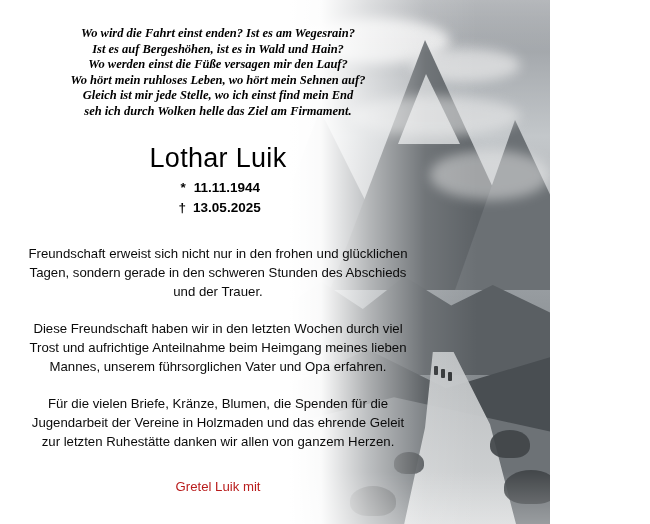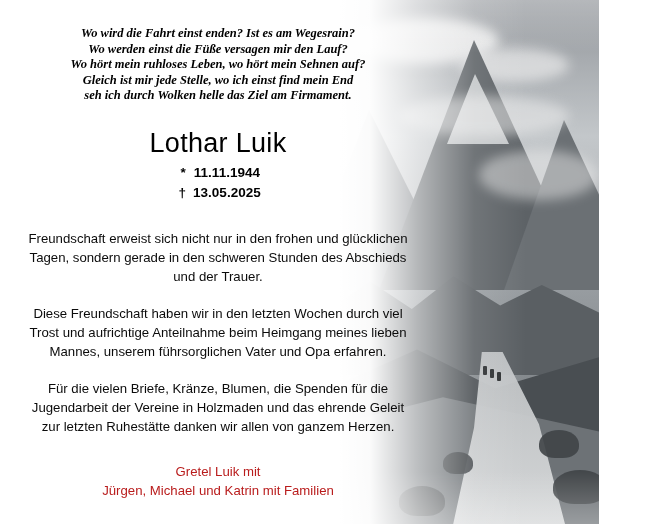--- a/index.html
+++ b/index.html
@@ -5,21 +5,21 @@
   html, body {
     margin: 0;
     padding: 0;
     background: #ffffff;
   }
   body {
     font-family: "Liberation Sans", sans-serif;
   }
   #notice {
     position: relative;
-    width: 599px;
+    width: 550px;
     height: 524px;
     overflow: hidden;
     background: #ffffff;
     box-sizing: border-box;
   }
   
   .photo {
     position: absolute;
     top: 0;
     right: 0;
@@ -256,20 +256,21 @@
     <div class="bush b3"></div>
     <div class="bush b4"></div>
     <div class="photo-vignette"></div>
     <div class="photo-fade"></div>
   </div>
 
   <div class="content">
 
     <div class="poem">
       <div>Wo wird die Fahrt einst enden? Ist es am Wegesrain?</div>
+      <div>Ist es auf Bergeshöhen, ist es in Wald und Hain?</div>
       <div>Wo werden einst die Füße versagen mir den Lauf?</div>
       <div>Wo hört mein ruhloses Leben, wo hört mein Sehnen auf?</div>
       <div>Gleich ist mir jede Stelle, wo ich einst find mein End</div>
       <div>seh ich durch Wolken helle das Ziel am Firmament.</div>
     </div>
 
     <div class="name">Lothar Luik</div>
 
     <div class="dates">
       <div>
@@ -281,17 +282,16 @@
         <span>13.05.2025</span>
       </div>
     </div>
 
     <p class="body-para first">Freundschaft erweist sich nicht nur in den frohen und glücklichen Tagen, sondern gerade in den schweren Stunden des Abschieds und der Trauer.</p>
     <p class="body-para">Diese Freundschaft haben wir in den letzten Wochen durch viel Trost und aufrichtige Anteilnahme beim Heimgang meines lieben Mannes, unserem führsorglichen Vater und Opa erfahren.</p>
     <p class="body-para">Für die vielen Briefe, Kränze, Blumen, die Spenden für die Jugendarbeit der Vereine in Holzmaden und das ehrende Geleit zur letzten Ruhestätte danken wir allen von ganzem Herzen.</p>
 
     <div class="signature">
       <div>Gretel Luik mit</div>
-      <div>Jürgen, Michael und Katrin mit Familien</div>
     </div>
 
   </div>
 </div>
 
 </body></html>

